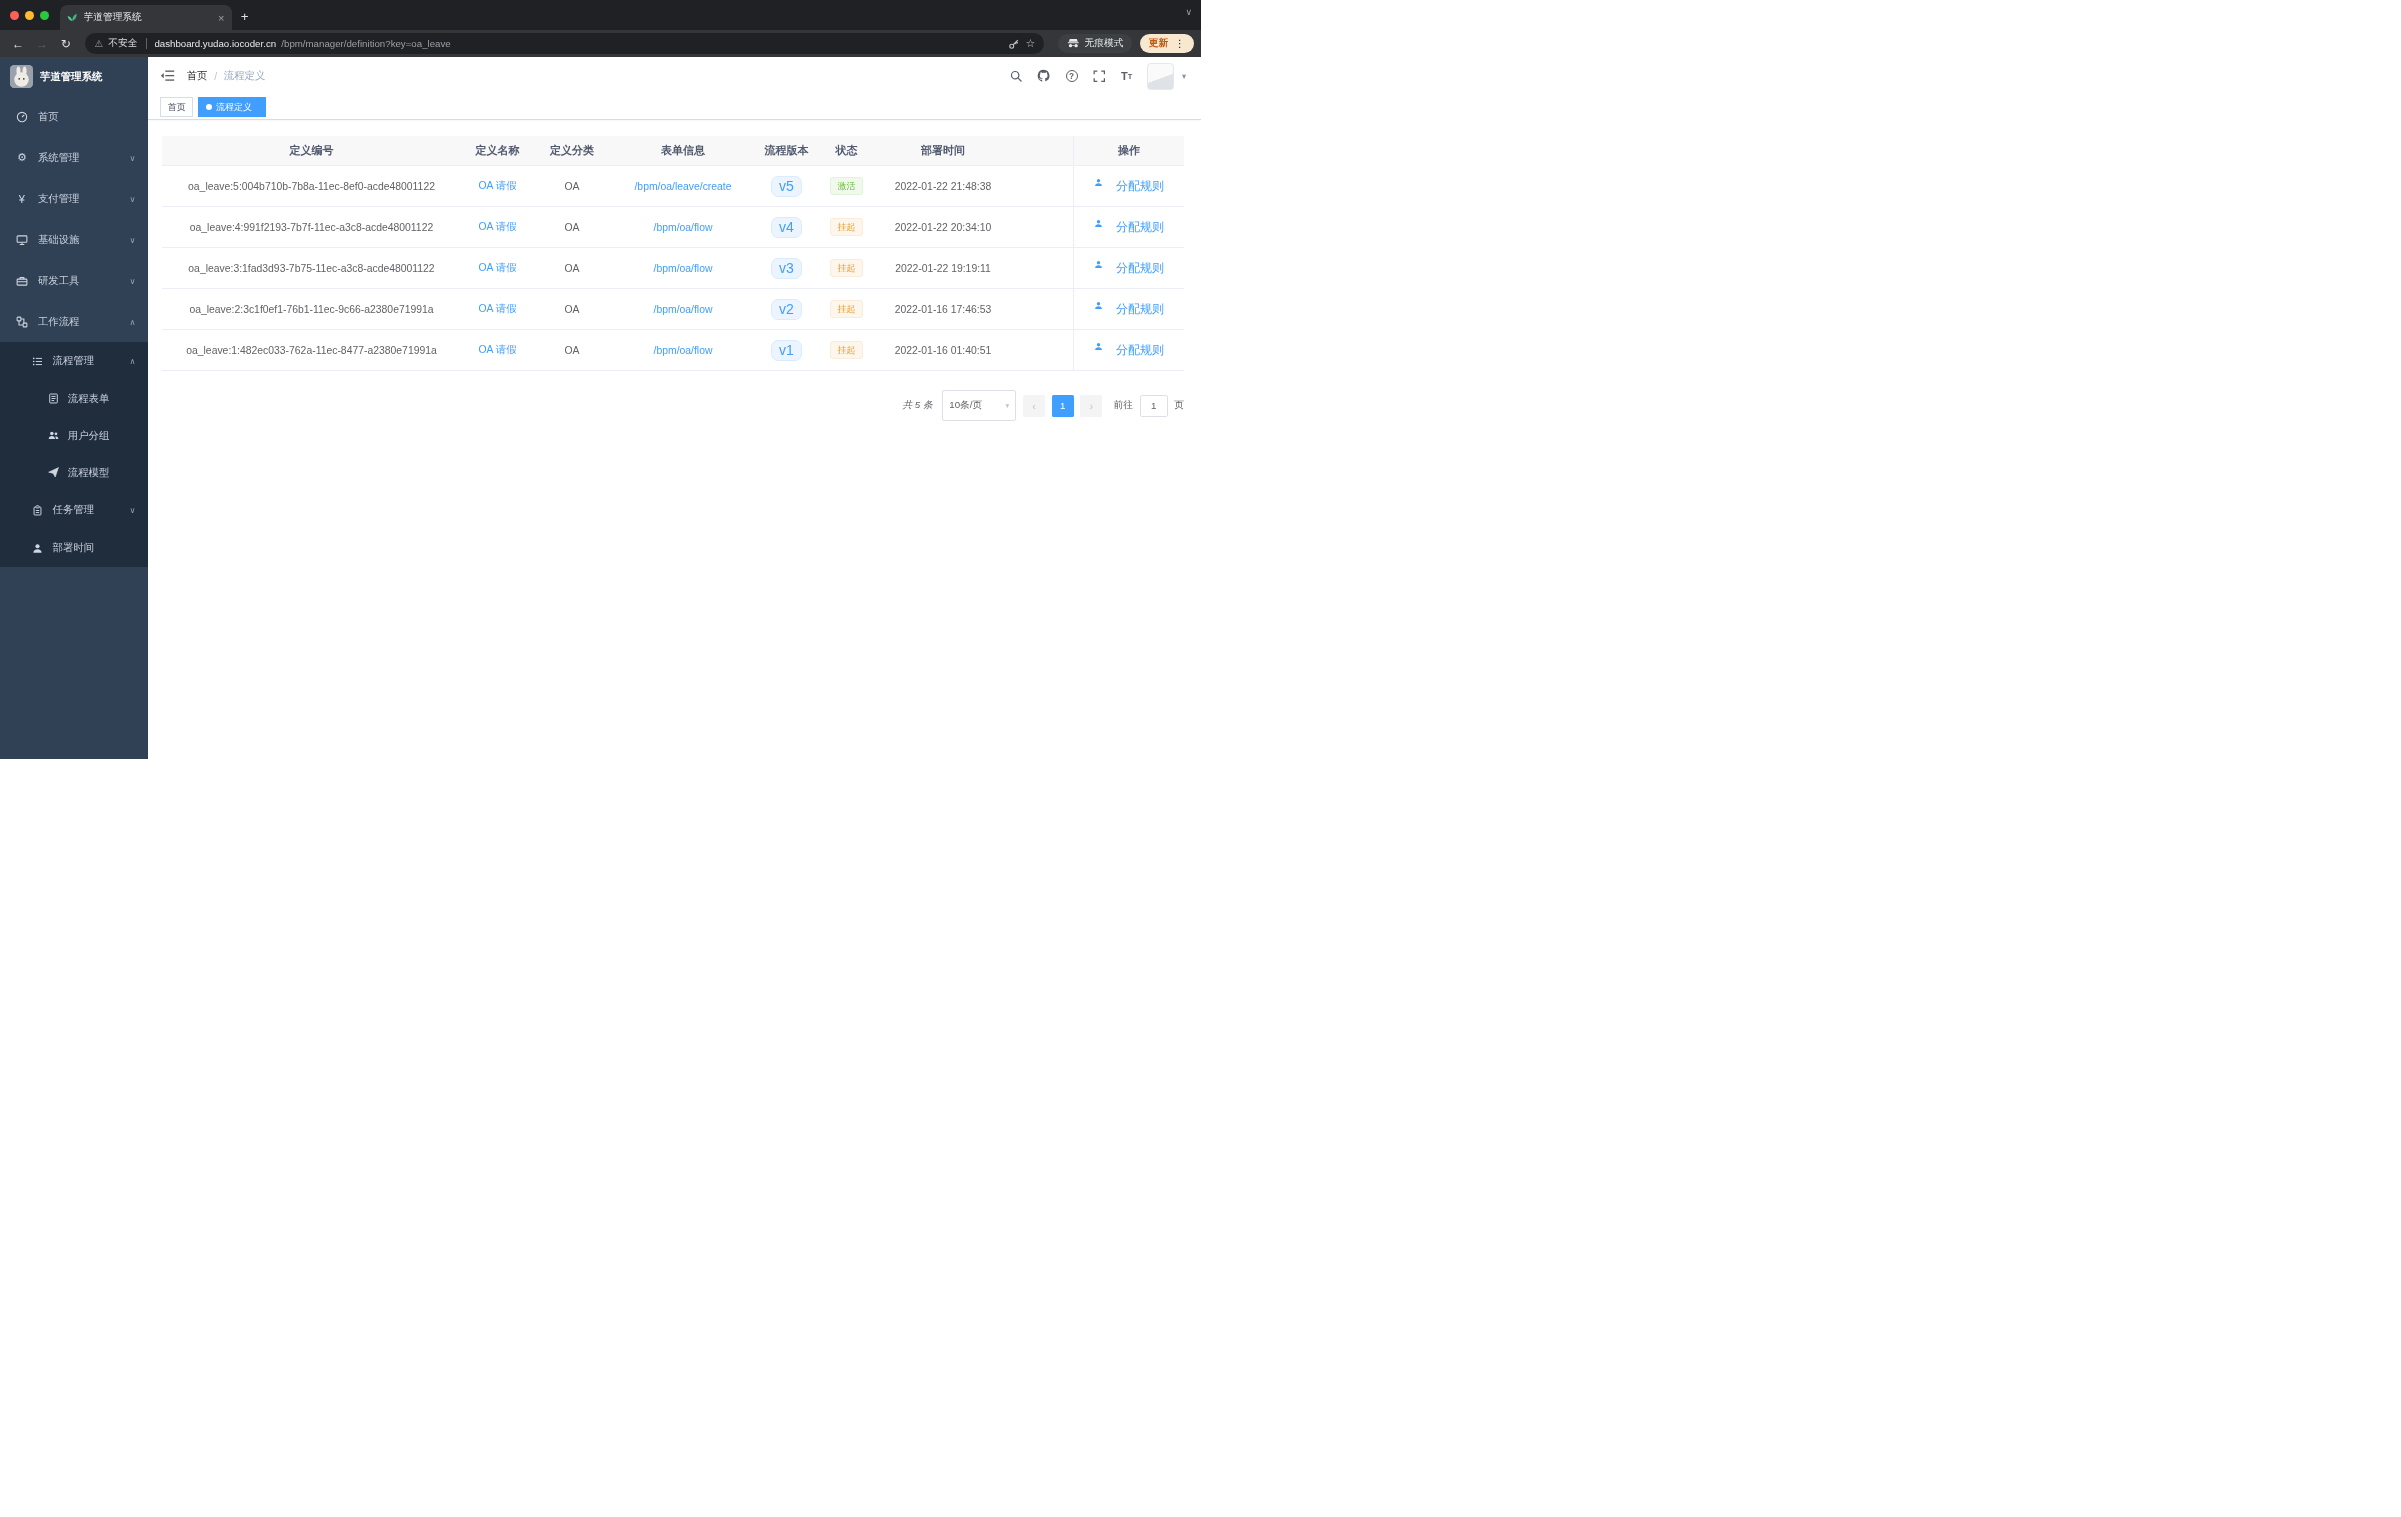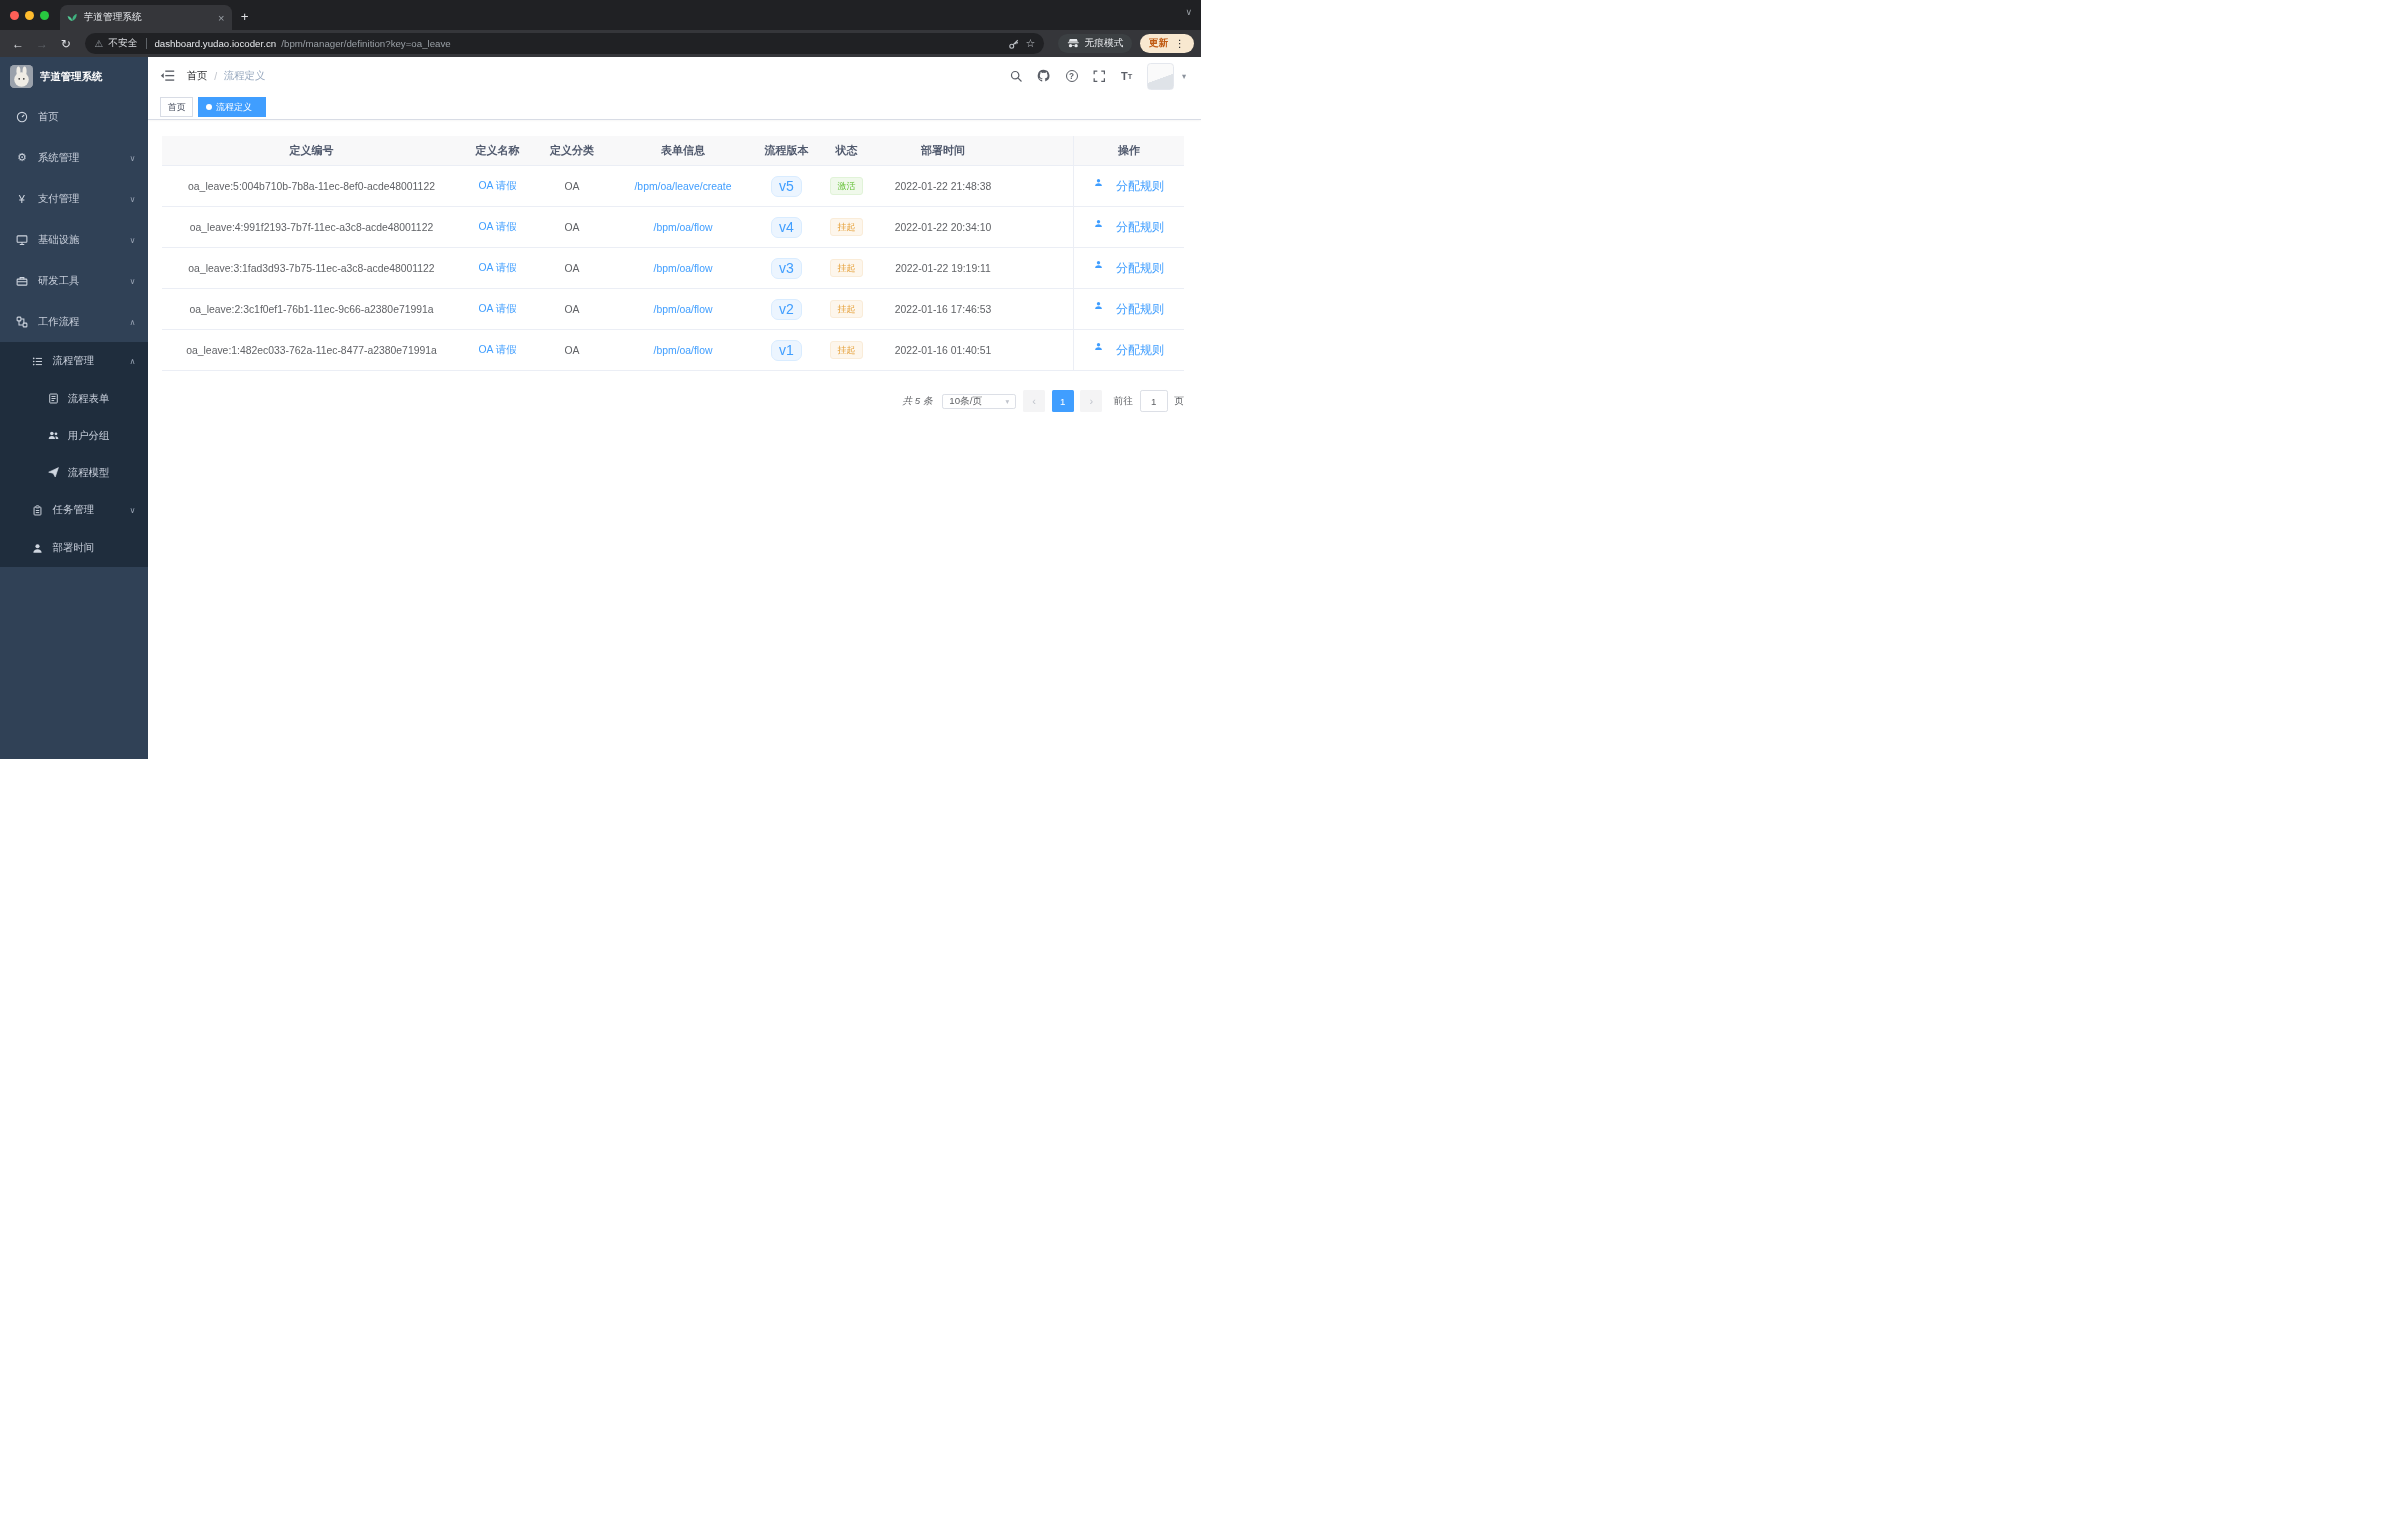--- a/index.html
+++ b/index.html
@@ -90,21 +90,21 @@
     background:#ecf5ff; border:0.7px solid #d9ecff; color:#409eff; }
   .status-tag { display:inline-block; padding:1.5px 6.7px; font-size:9px; border-radius:3px; }
   .s-success { background:#f0f9eb; border:0.7px solid #e1f3d8; color:#67c23a; }
   .s-warning { background:#fdf6ec; border:0.7px solid #faecd8; color:#e6a23c; }
   .action-link { color:#409eff; font-size:12px; display:inline-flex; gap:13px; cursor:pointer; }
   .col-sep { position:absolute; top:0; bottom:0; right:110px; width:0.7px; background:#ebeef5; }
 
   .pagination { margin-top:19.3px; display:flex; justify-content:flex-end; align-items:center;
     gap:6.7px; font-size:9.7px; color:#606266; }
   .pg-total { margin-right:3px;font-style:italic; }
-  .pg-select { width:74px; height:15px; border:0.7px solid #dcdfe6; border-radius:2.2px; display:flex;
+  .pg-select { width:74px; height:31px; border:0.7px solid #dcdfe6; border-radius:2.2px; display:flex;
     align-items:center; padding:0 6px; gap:4.5px; cursor:pointer; }
   .pg-select .txt { flex:1; }
   .pg-select .car { color:#c0c4cc; font-size:7.4px; }
   .pg-btn { width:22px; height:21.5px; background:#f4f4f5; border-radius:1.5px; display:flex;
     align-items:center; justify-content:center; color:#c0c4cc; font-size:11px; cursor:pointer; }
   .pg-page { width:22px; height:21.5px; background:#409eff; border-radius:1.5px; display:flex;
     align-items:center; justify-content:center; color:#fff; font-size:9.7px; cursor:pointer; }
   .pg-goto { margin-left:4.5px; }
   .pg-input { width:28px; height:21.5px; border:0.7px solid #dcdfe6; border-radius:2.2px; text-align:center;
     font-size:9.7px; color:#606266; font-family:inherit; }

